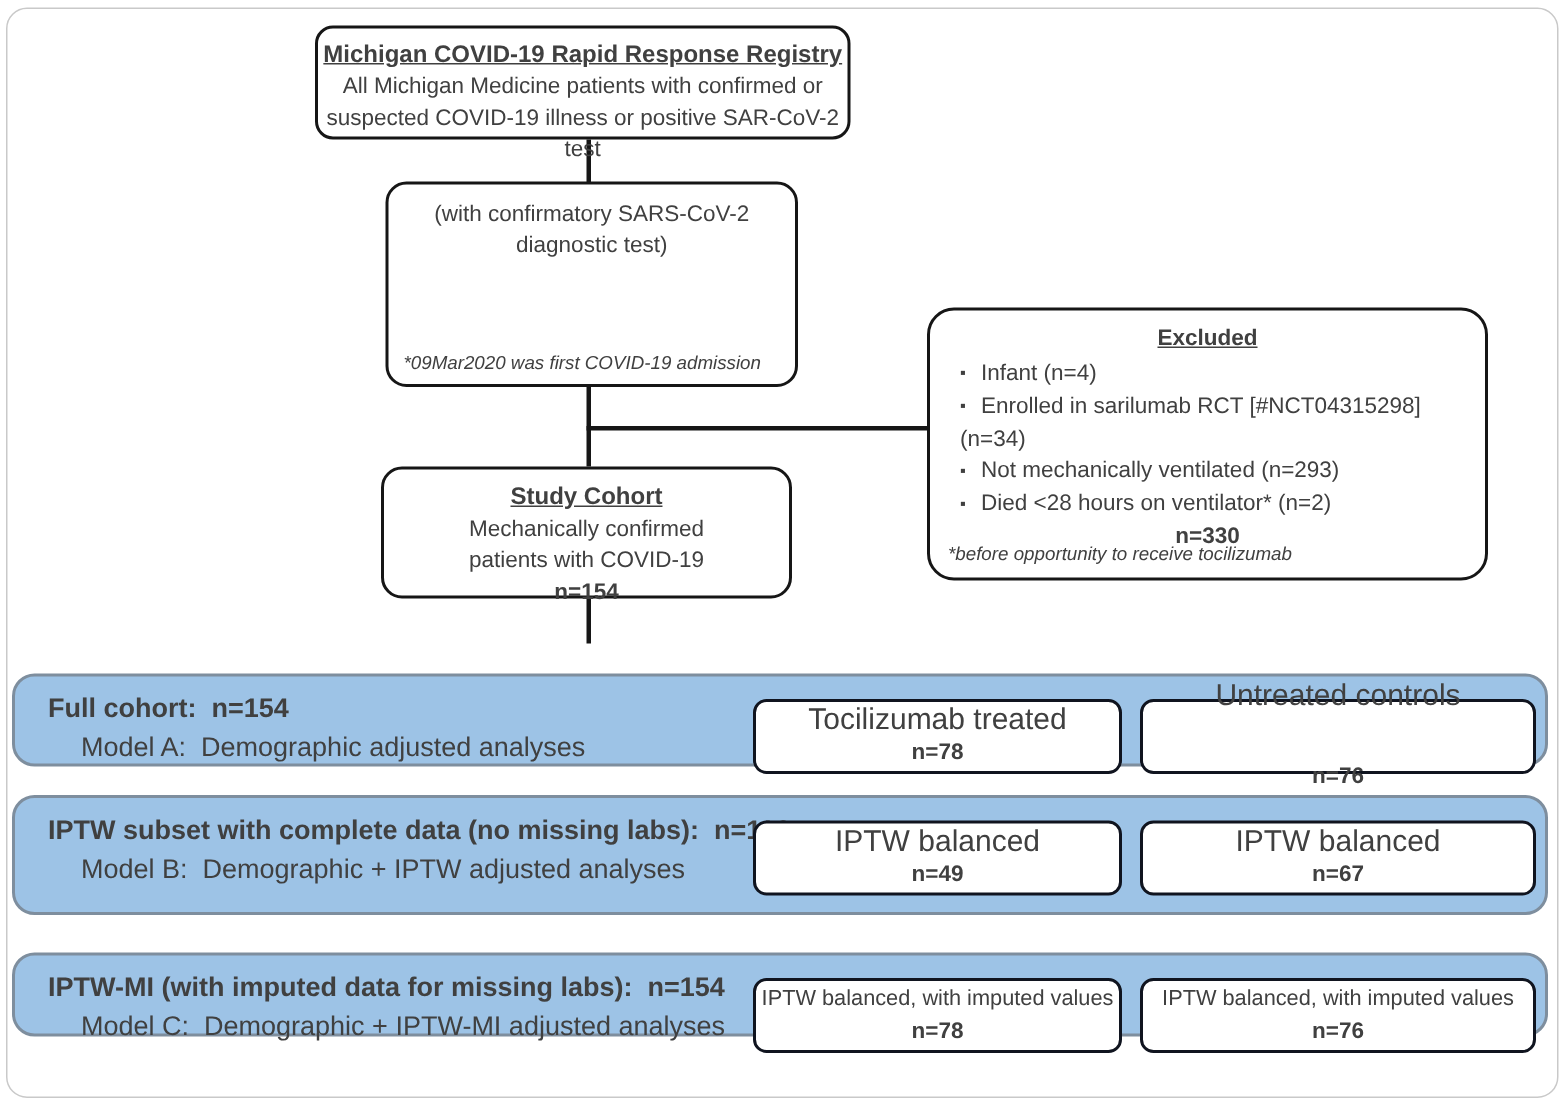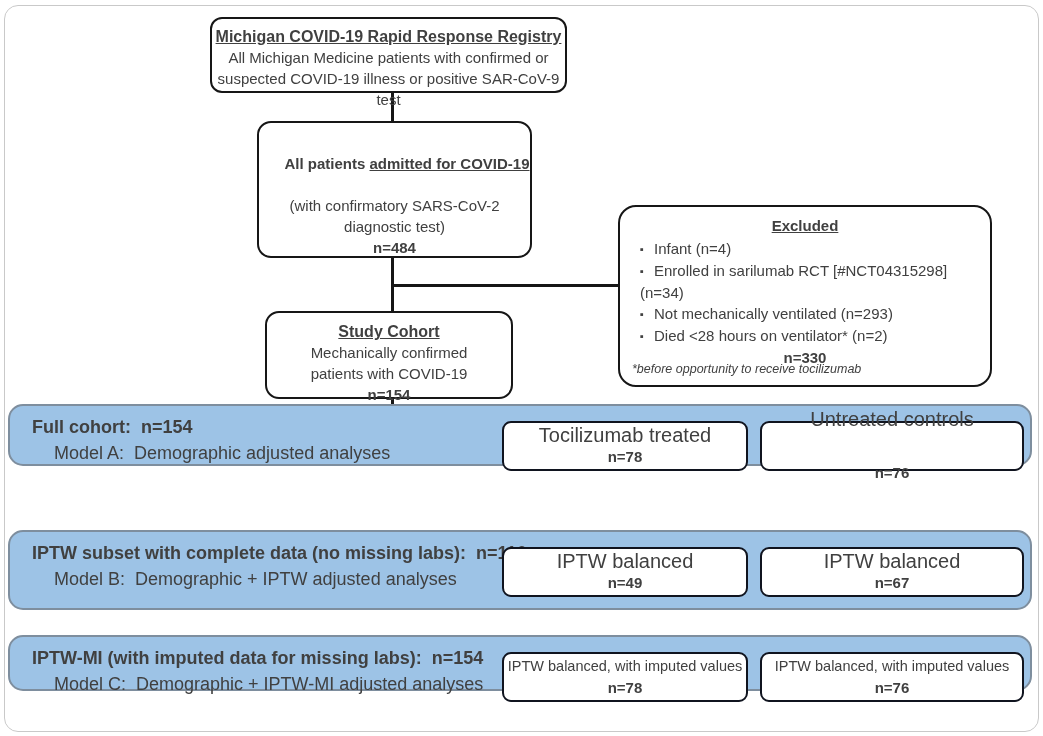--- a/index.html
+++ b/index.html
@@ -74,52 +74,49 @@
   <div class="page-frame"></div>
 
   <div class="line" style="left:391px;top:93px;width:2.5px;height:29px;"></div>
   <div class="line" style="left:391px;top:257px;width:2.5px;height:54px;"></div>
   <div class="line" style="left:391px;top:284px;width:227px;height:2.5px;"></div>
   <div class="line" style="left:391px;top:398px;width:2.5px;height:31px;"></div>
 
   <div class="box pad-top" style="left:210px;top:17px;width:357px;height:76px;border-radius:12px;">
     <div class="t-title">Michigan COVID-19 Rapid Response Registry</div>
     <div class="t-line">All Michigan Medicine patients with confirmed or</div>
-    <div class="t-line">suspected COVID-19 illness or positive SAR-CoV-9 test</div>
+    <div class="t-line">suspected COVID-19 illness or positive SAR-CoV-2 test</div>
   </div>
 
   <div class="box" style="left:257px;top:121px;width:275px;height:137px;padding-top:9px;">
-    <div class="t-line t-bold">
-      <span>All patients </span><span class="u">admitted for COVID-19</span>
-    </div>
     <div class="t-line">(with confirmatory SARS-CoV-2</div>
     <div class="t-line">diagnostic test)</div>
-    <div class="t-line t-bold">n=484</div>
+    <div class="t-foot">*09Mar2020 was first COVID-19 admission</div>
   </div>
 
   <div class="box" style="left:618px;top:205px;width:374px;height:182px;border-radius:18px;padding-top:8px;">
     <div class="t-title" style="font-size:15px;">Excluded</div>
     <ul class="excl-list">
       <li><span class="bullet">▪</span><span>Infant (n=4)</span></li>
       <li><span class="bullet">▪</span><span>Enrolled in sarilumab RCT [#NCT04315298] (n=34)</span></li>
       <li><span class="bullet">▪</span><span>Not mechanically ventilated (n=293)</span></li>
       <li><span class="bullet">▪</span><span>Died &lt;28 hours on ventilator* (n=2)</span></li>
     </ul>
     <div class="t-line t-bold">n=330</div>
     <div class="t-foot" style="left:12px;bottom:9px;">*before opportunity to receive tocilizumab</div>
   </div>
 
-  <div class="box" style="left:265px;top:311px;width:248px;height:88px;padding-top:8px;">
+  <div class="box" style="left:254px;top:311px;width:274px;height:88px;padding-top:8px;">
     <div class="t-title">Study Cohort</div>
     <div class="t-line">Mechanically confirmed</div>
     <div class="t-line">patients with COVID-19</div>
     <div class="t-line t-bold">n=154</div>
   </div>
 
-  <div class="band" style="top:404px;height:62px;">
+  <div class="band" style="top:449px;height:62px;">
     <div class="band-headline">Full cohort:  n=154</div>
     <div class="band-subline">Model A:  Demographic adjusted analyses</div>
     <div class="inner-box" style="left:492px;width:246px;">
       <div class="inner-label">Tocilizumab treated</div>
       <div class="inner-n">n=78</div>
     </div>
     <div class="inner-box" style="left:750px;width:264px;gap:32px;">
       <div class="inner-label">Untreated controls</div>
       <div class="inner-n">n=76</div>
     </div>

